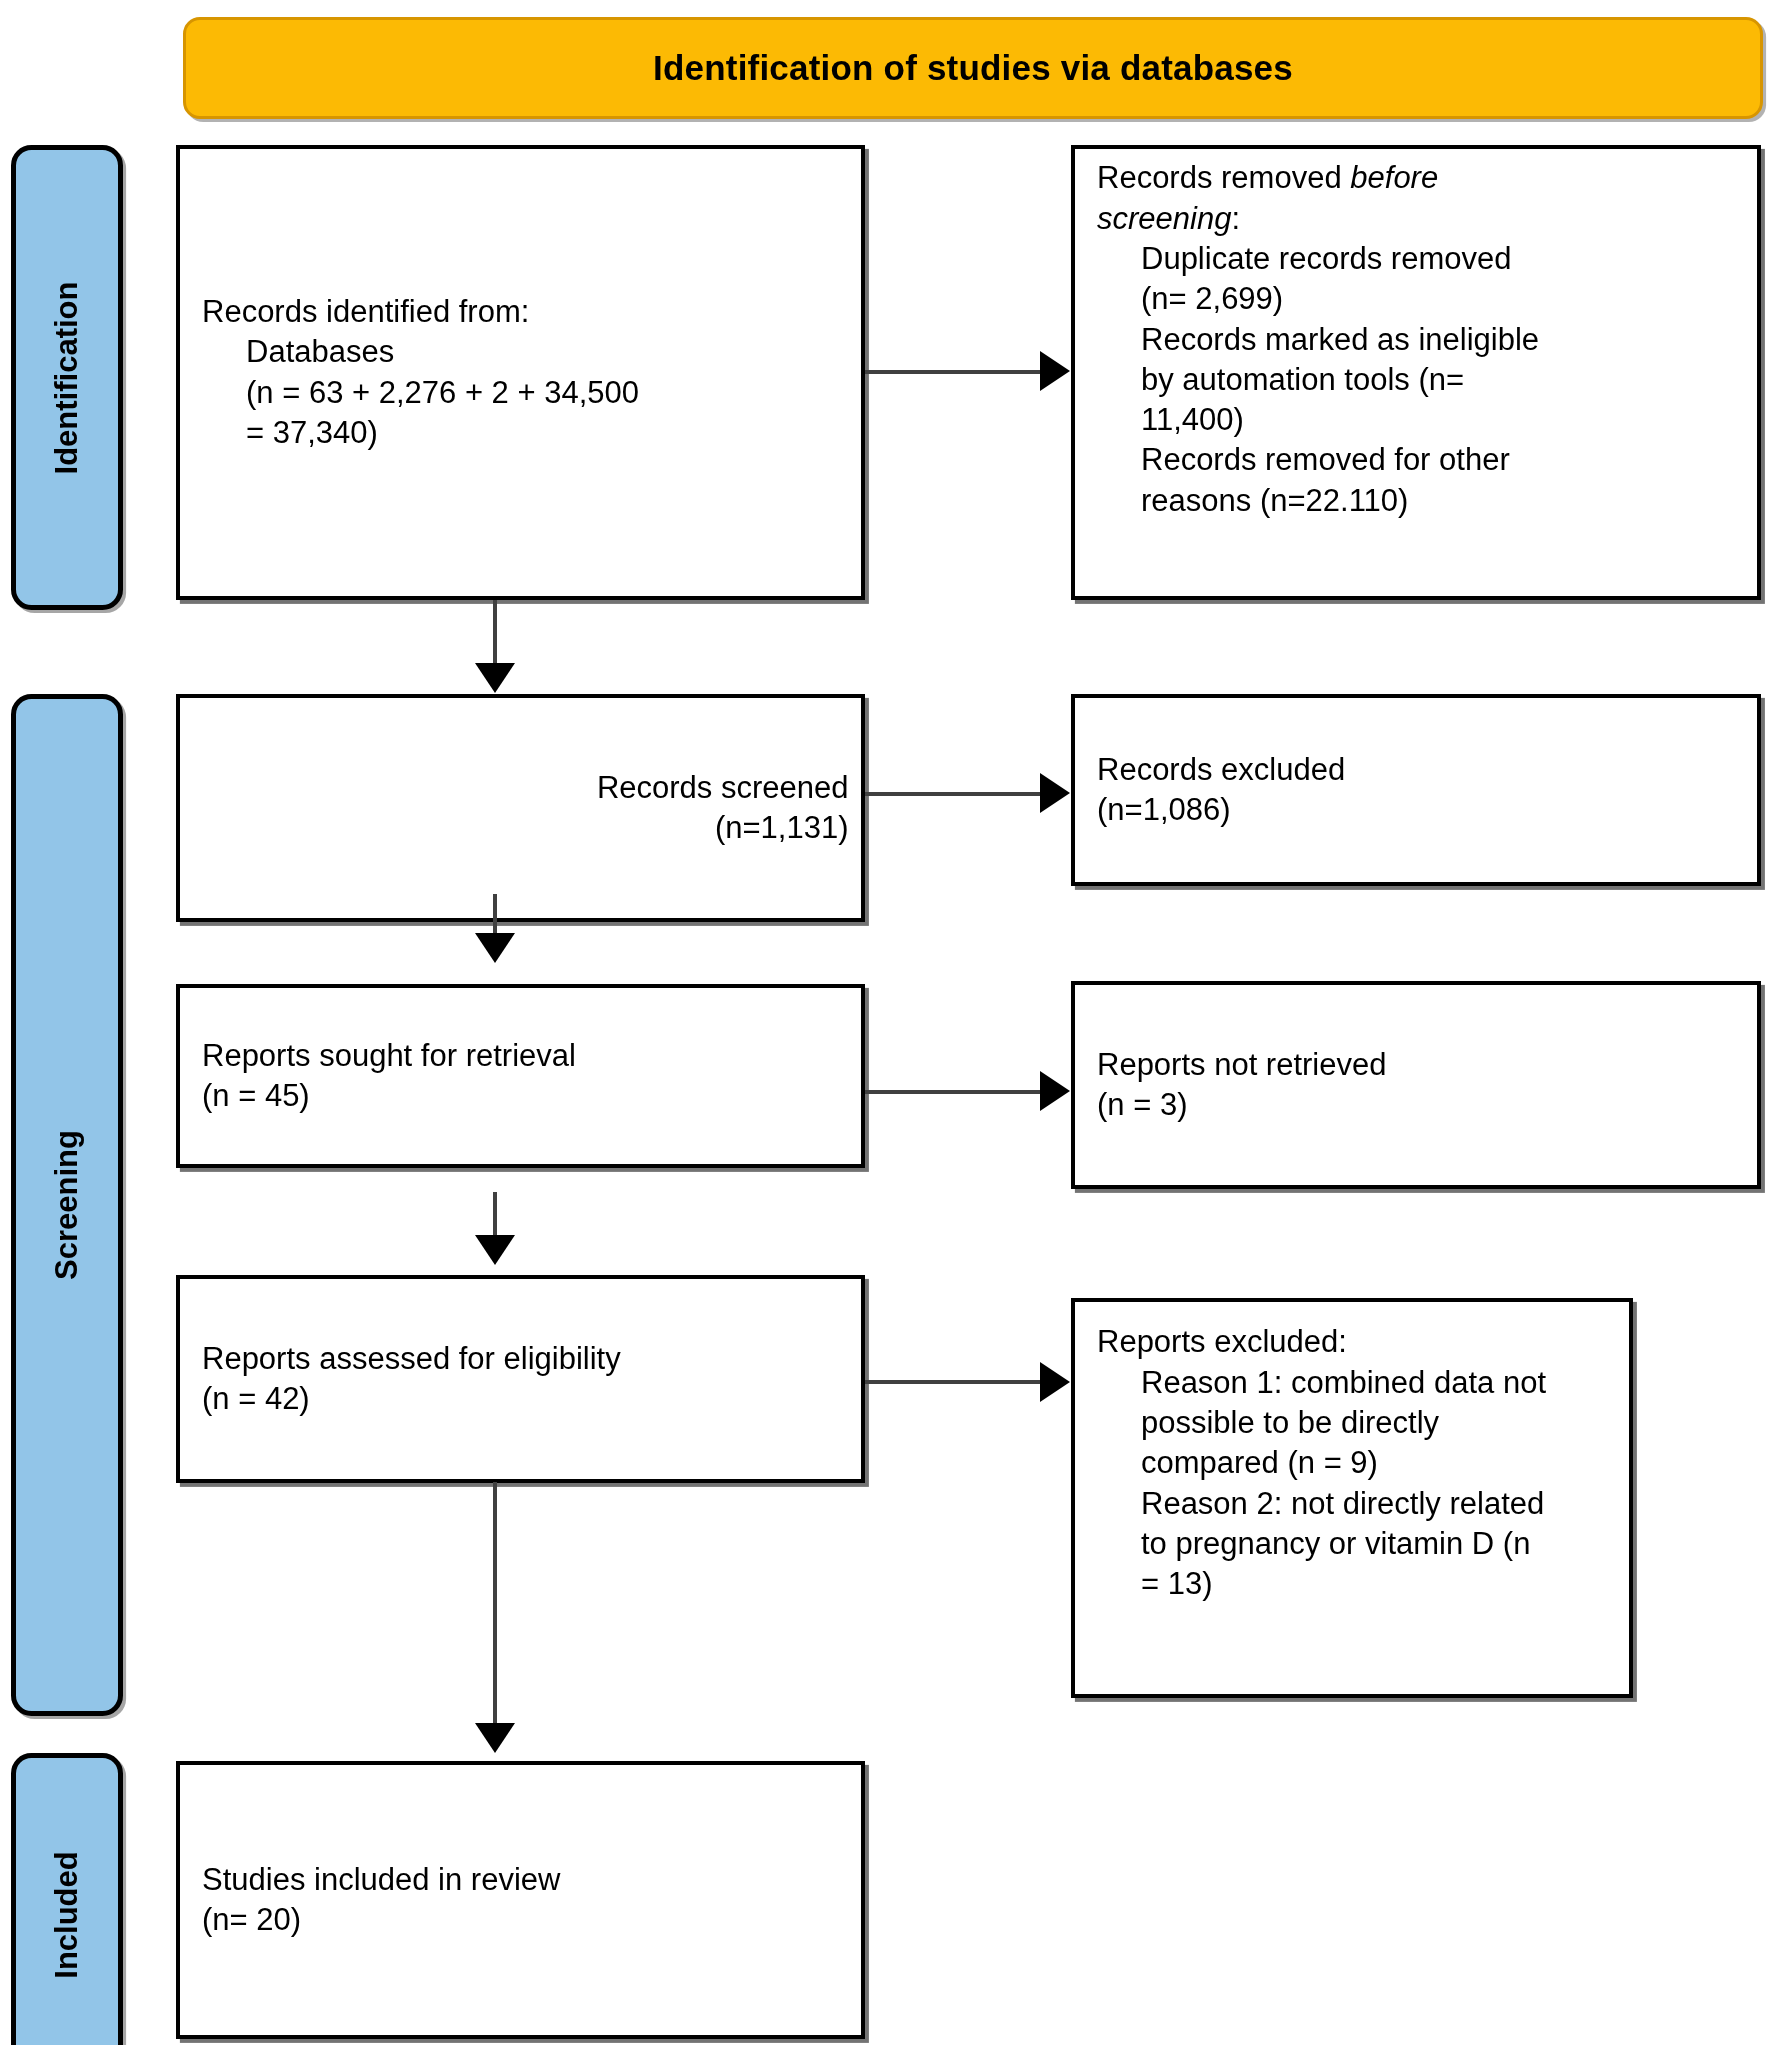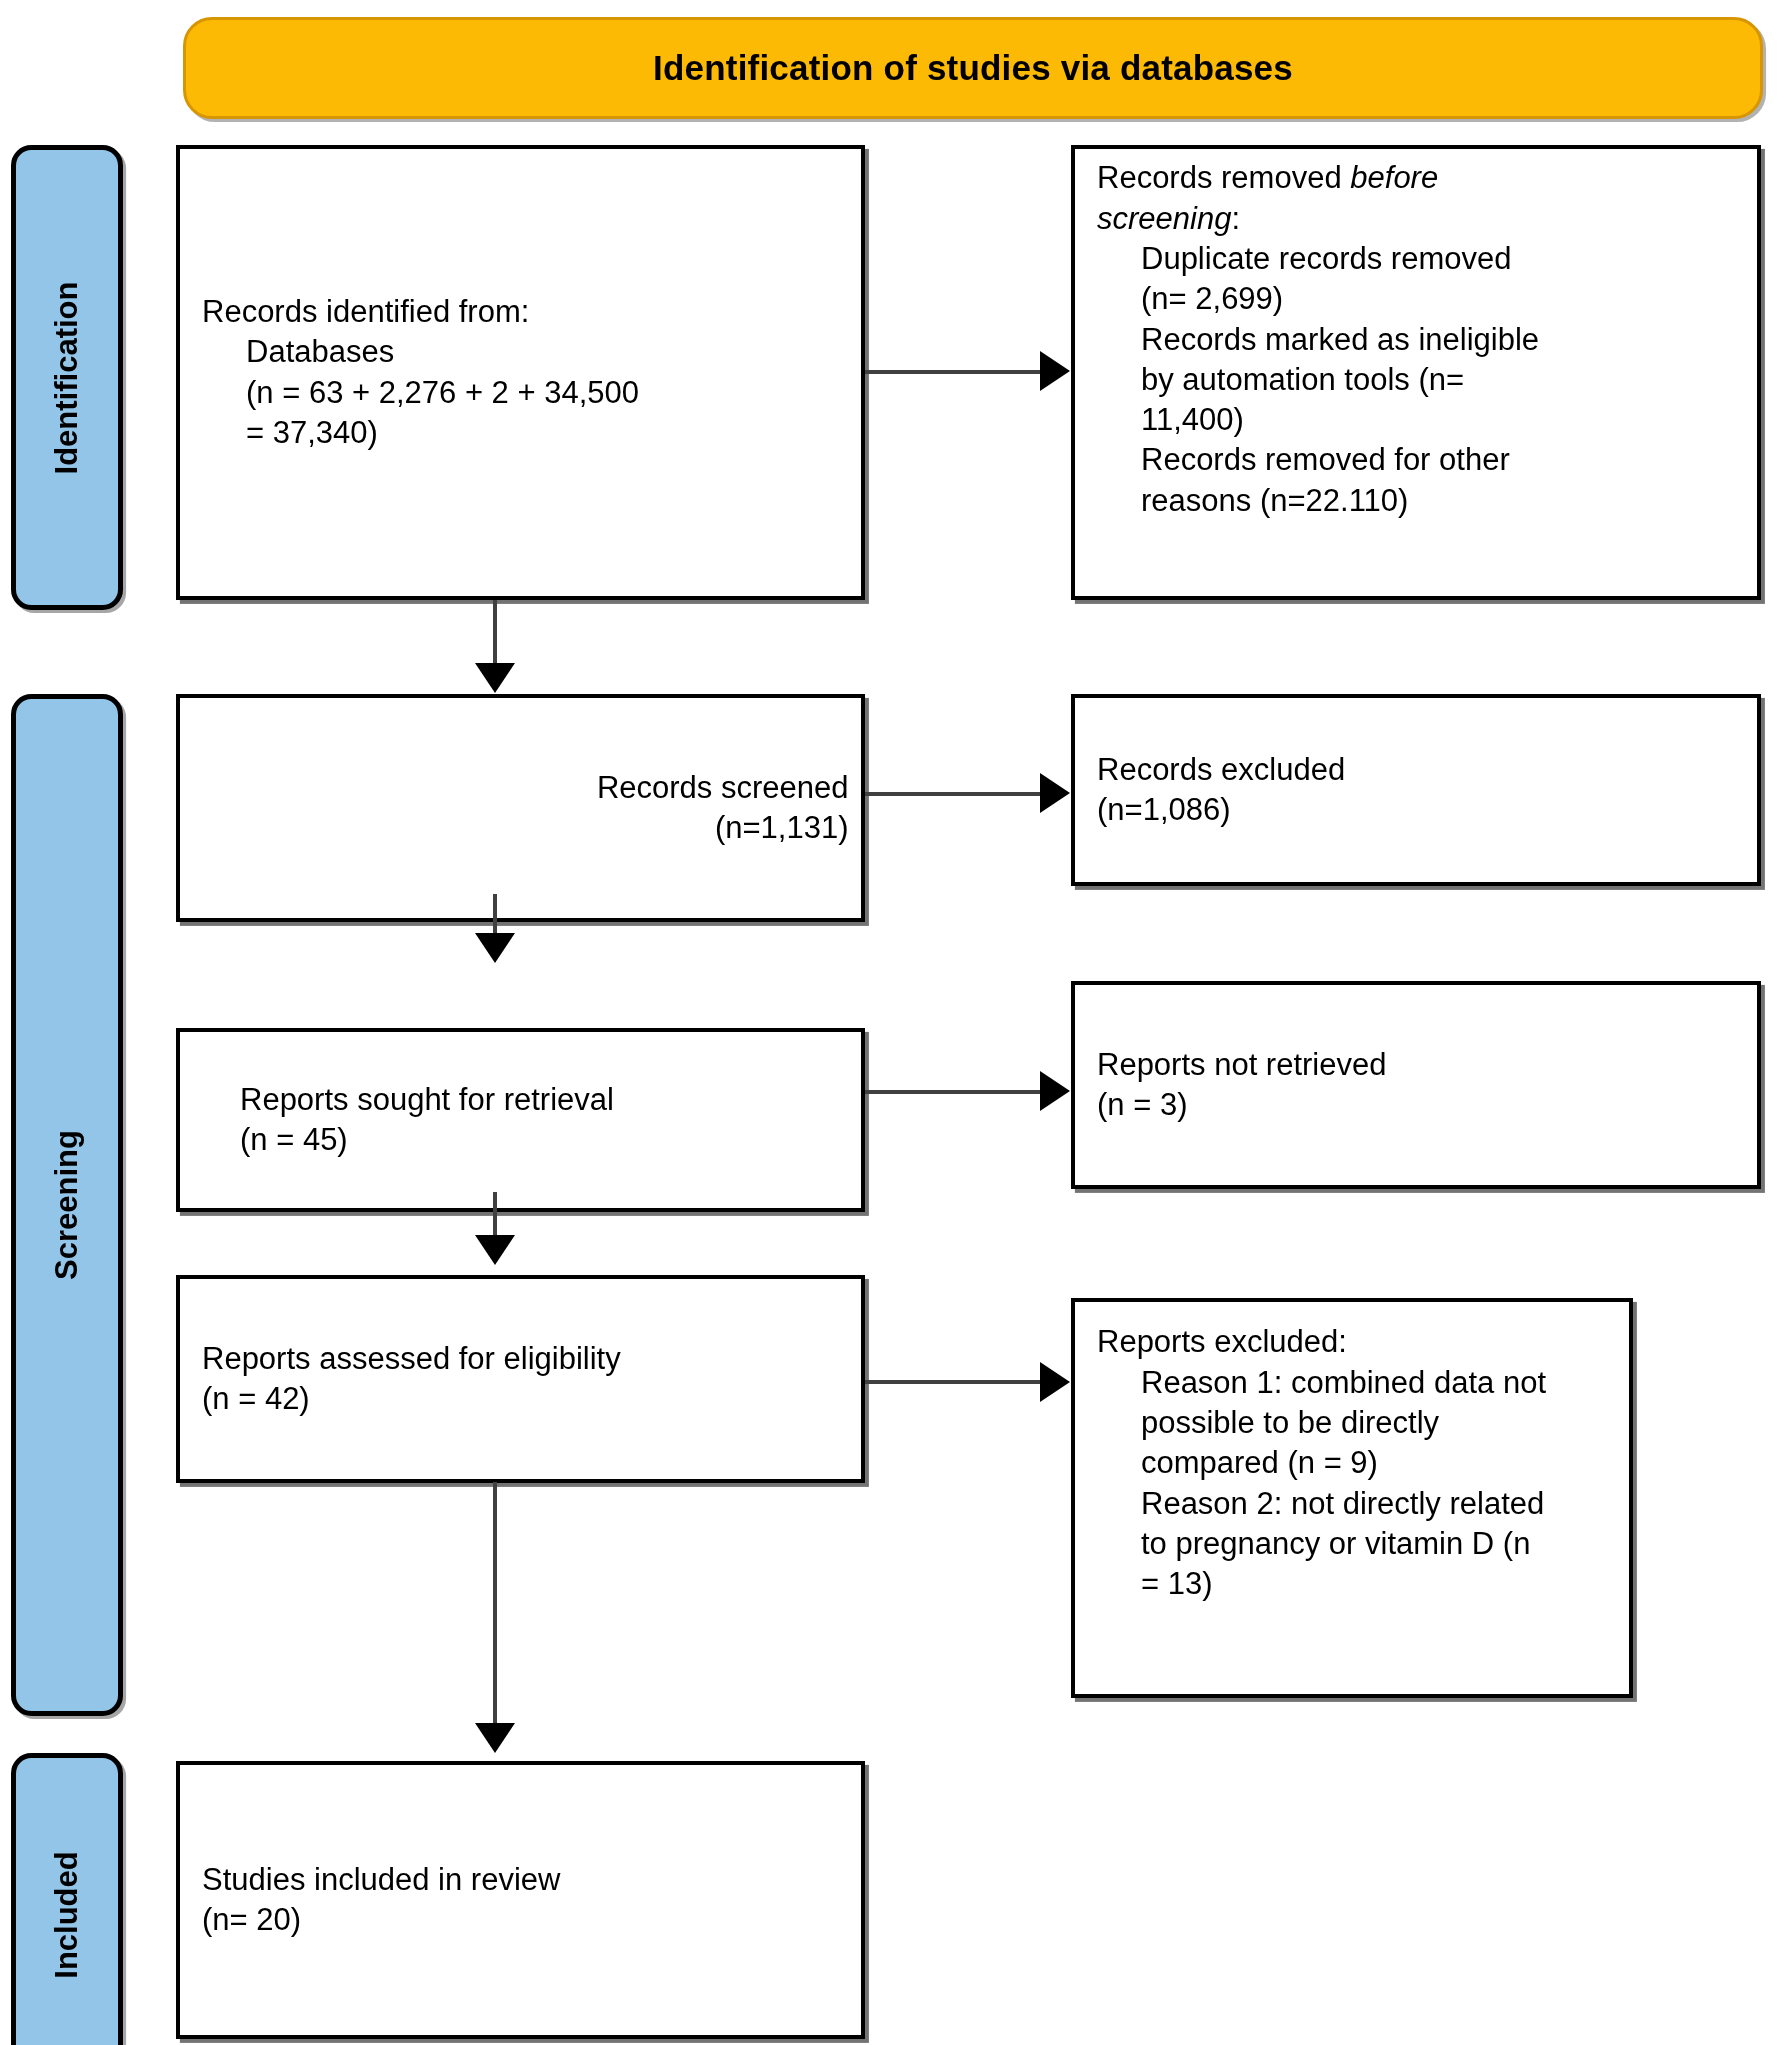--- a/index.html
+++ b/index.html
@@ -16,21 +16,21 @@
     height: 2046px;
     background: #ffffff;
     overflow: hidden;
   }
 
   
   .banner {
     position: absolute;
     background: #FCBA04;
     border: 3.1px solid #D79500;
-    border-radius: 29px;
+    border-radius: 17px;
     box-shadow: 3.1px 3.1px 0 rgba(0,0,0,0.30);
     display: flex;
     align-items: center;
     justify-content: center;
   }
   .banner-text {
     font-weight: bold;
     font-size: 35px;
     color: #000000;
     letter-spacing: 0.2px;
@@ -174,21 +174,21 @@
   <div class="box" style="left:1071px; top:694px; width:690px; height:192px;">
     <div class="box-inner">
       <div class="box-line">Records excluded</div>
       <div class="box-line">(n=1,086)</div>
     </div>
   </div>
 
   <div class="conn-line-v" style="left:493px; top:894px; width:3.9px; height:43px;"></div>
   <div class="arrow-down" style="left:475px; top:933px;"></div>
 
-  <div class="box" style="left:176px; top:1028px; width:689px; height:184px;padding-left:38px;">
+  <div class="box" style="left:176px; top:984px; width:689px; height:184px;">
     <div class="box-inner">
       <div class="box-line">Reports sought for retrieval</div>
       <div class="box-line">(n = 45)</div>
     </div>
   </div>
 
   <div class="conn-line-h" style="left:865px; top:1090px; width:176px;"></div>
   <div class="arrow-right" style="left:1040px; top:1071px;"></div>
 
   <div class="box" style="left:1071px; top:981px; width:690px; height:208px;">

